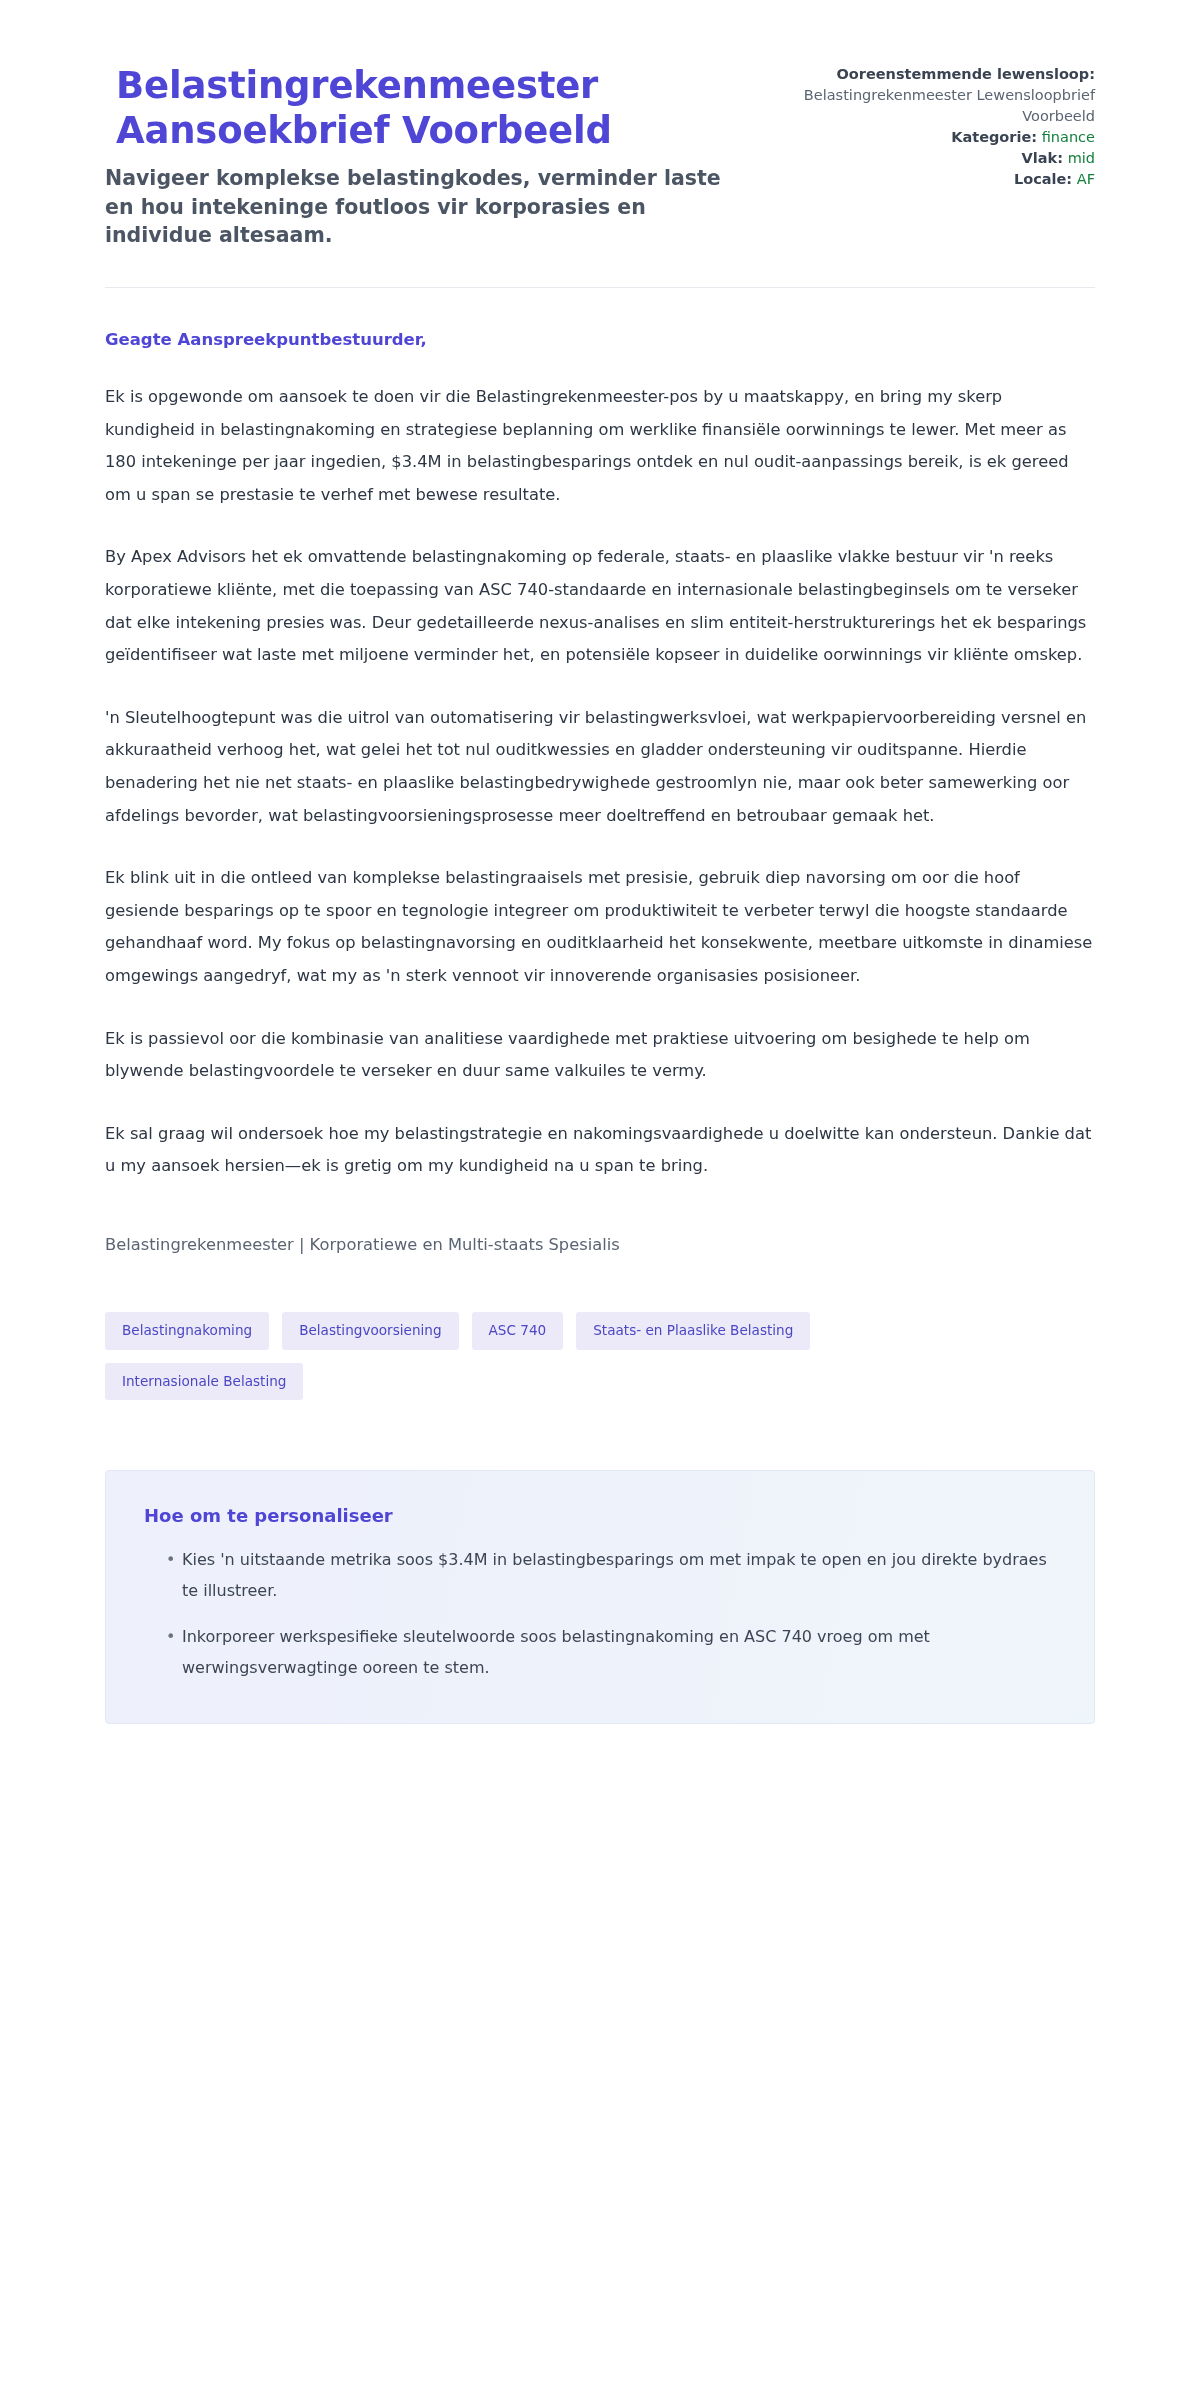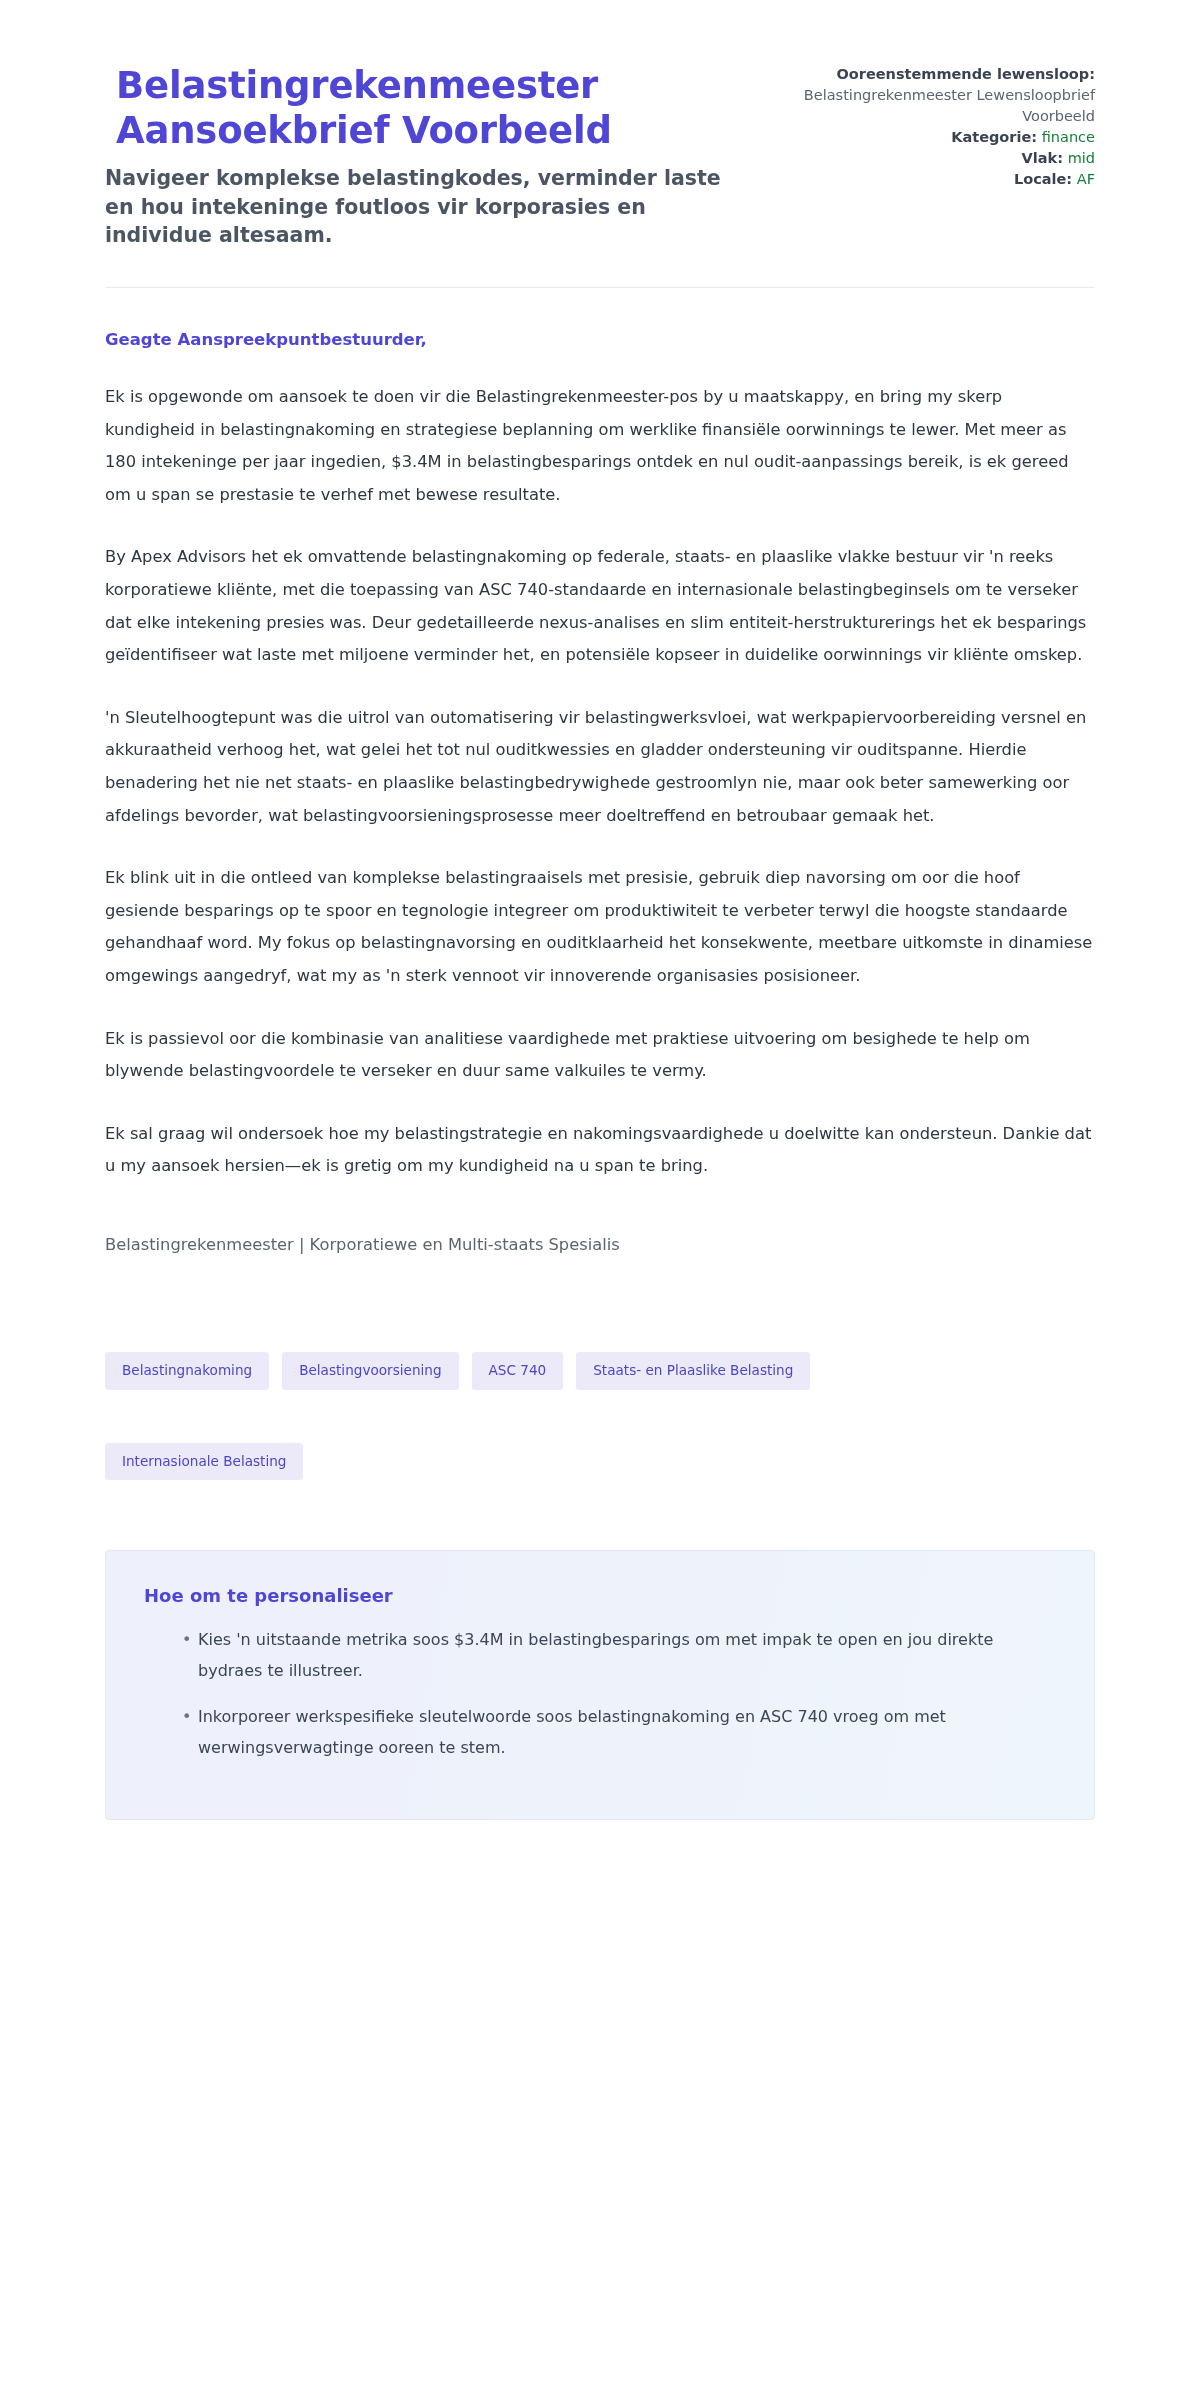--- a/index.html
+++ b/index.html
@@ -123,39 +123,38 @@
     max-width: 840px;
   }
   .tag {
     background: #eceaf9;
     color: #4b46c4;
     font-size: 13.6px;
     line-height: 1;
     padding: 12px 17px;
     border-radius: 3px;
     white-space: nowrap;
-    margin-top: 40px;
   }
 
   
   .callout {
     margin-top: 70px;
     background: linear-gradient(100deg, #eef0fb 0%, #eef2fb 45%, #eff6fb 100%);
     border: 1px solid #e2e6f5;
     border-radius: 4px;
     padding: 34px 38px 40px 38px;
   }
   .callout-title {
     font-size: 18px;
     font-weight: 700;
     color: #4f46d6;
     margin: 0 0 18px 0;
   }
   .callout ul {
-    margin: 16px;
+    margin: 0;
     padding: 0 0 0 22px;
     list-style: none;
   }
   .callout li {
     position: relative;
     font-size: 16px;
     line-height: 1.95;
     color: #3c4554;
     margin-bottom: 14px;
     padding-left: 16px;

